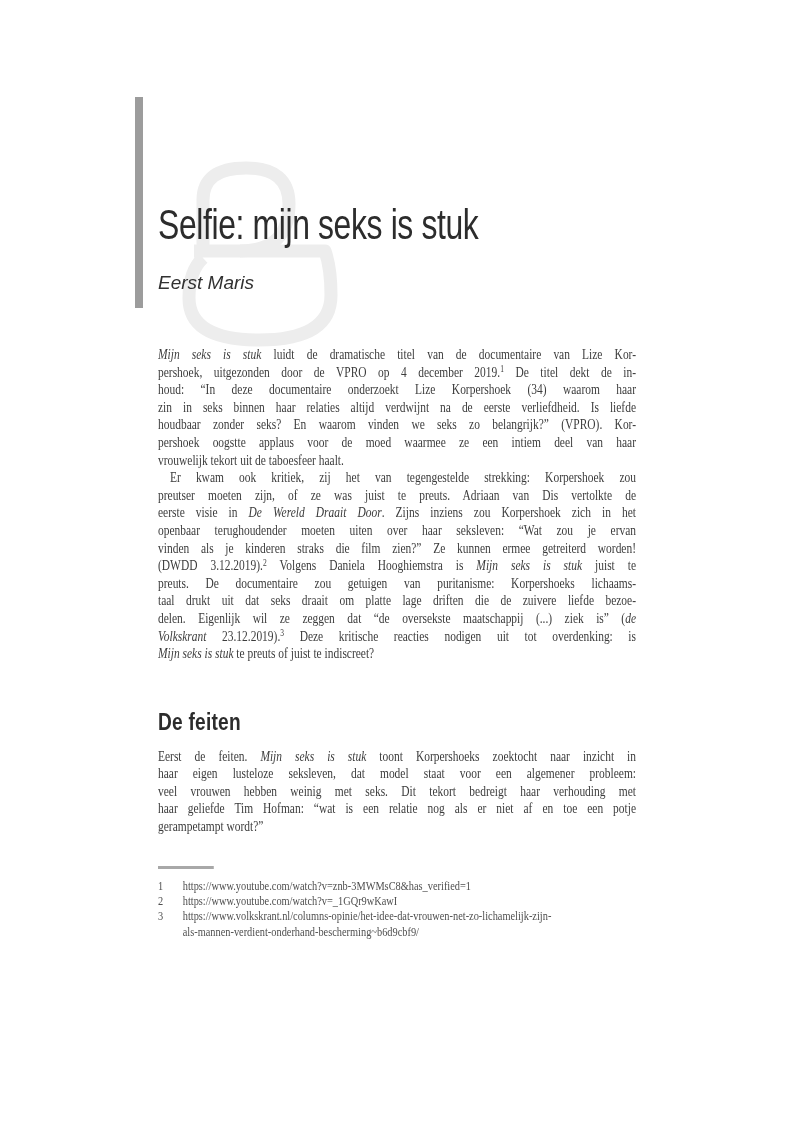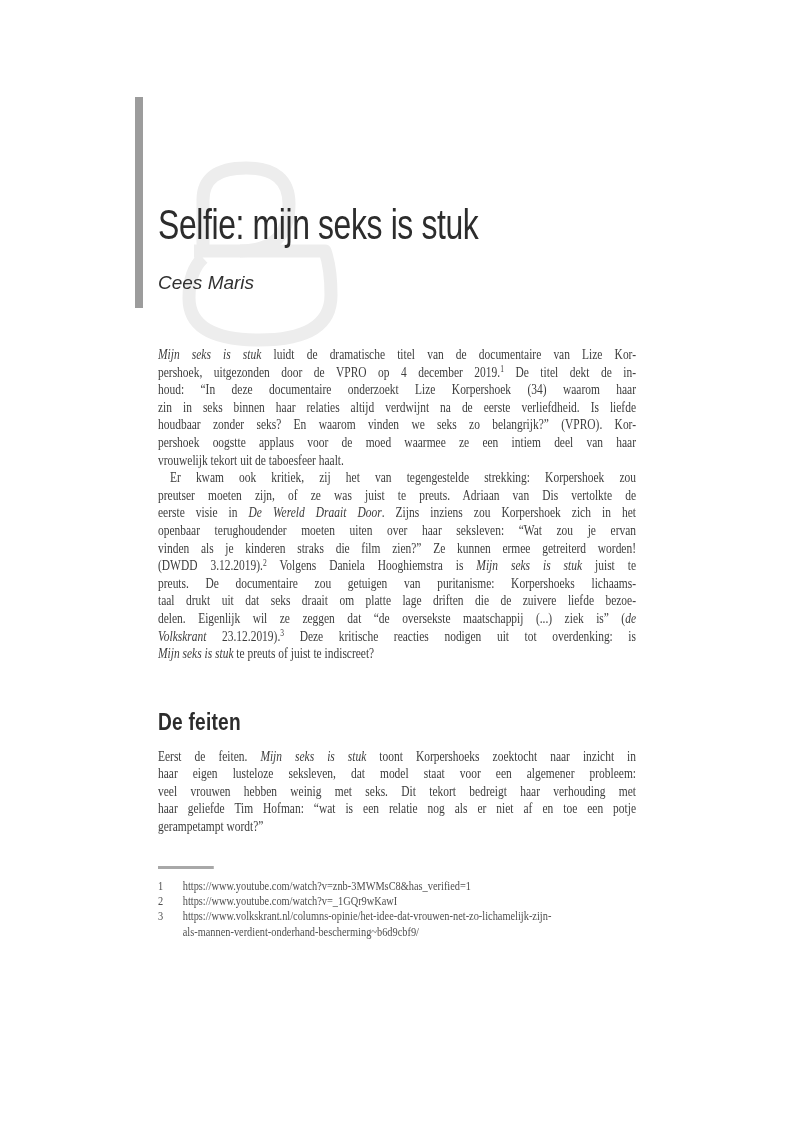--- a/index.html
+++ b/index.html
@@ -55,21 +55,21 @@
   <div class="accent-bar"></div>
 
   <svg class="watermark" viewBox="0 0 793 1122" xmlns="http://www.w3.org/2000/svg" aria-hidden="true">
     <g fill="none" stroke="#ededed" stroke-width="13" stroke-linecap="butt" stroke-linejoin="round">
       <path d="M 203 256 V 200 Q 203 168 246 168 Q 289 168 289 204 Q 289 251 240 251"></path>
       <path d="M 194 251 H 325 Q 331 268 331 295 Q 331 340 259 340 Q 189 340 189 298 Q 189 271 203 258"></path>
     </g>
   </svg>
 
   <h1 class="chapter-title">Selfie: mijn seks is stuk</h1>
-  <p class="chapter-author">Cees Maris</p>
+  <p class="chapter-author">Eerst Maris</p>
 
   <div class="bodycol">
     <div id="intro-paragraphs">
         <div class="para">
           <div class="line just"><span class="it">Mijn seks is stuk</span><span> luidt de dramatische titel van de documentaire van Lize Kor-</span></div>
           <div class="line just"><span>pershoek, uitgezonden door de VPRO op 4 december 2019.</span><span class="sup">1</span><span> De titel dekt de in-</span></div>
           <div class="line just"><span>houd: “In deze documentaire onderzoekt Lize Korpershoek (34) waarom haar</span></div>
           <div class="line just"><span>zin in seks binnen haar relaties altijd verdwijnt na de eerste verliefdheid. Is liefde</span></div>
           <div class="line just"><span>houdbaar zonder seks? En waarom vinden we seks zo belangrijk?” (VPRO). Kor-</span></div>
           <div class="line just"><span>pershoek oogstte applaus voor de moed waarmee ze een intiem deel van haar</span></div>

